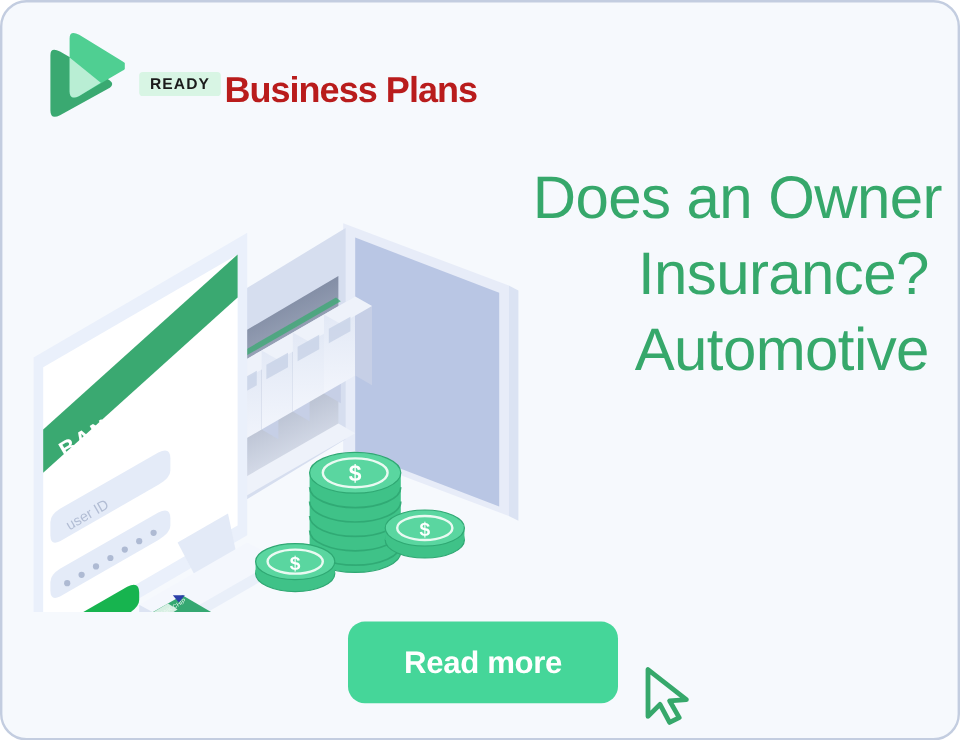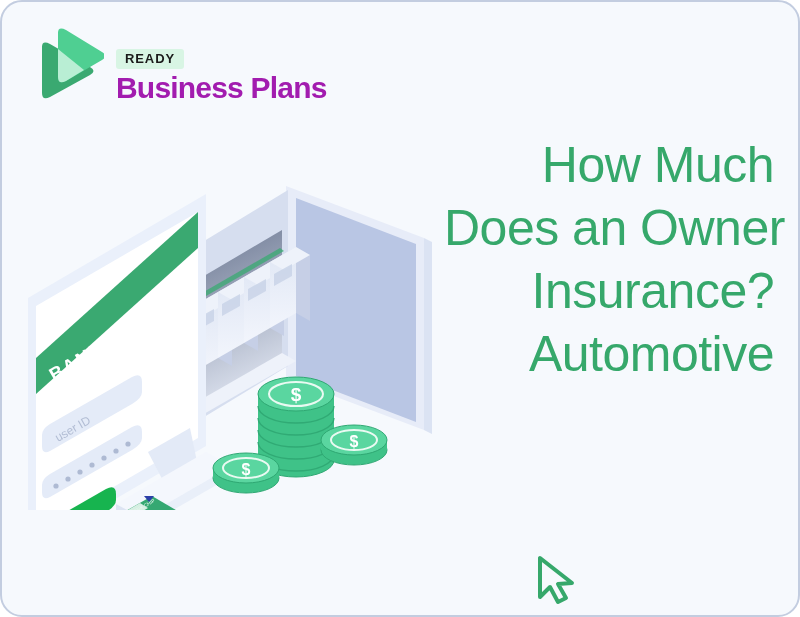--- a/index.html
+++ b/index.html
@@ -18,35 +18,35 @@
     border-radius:22px;
     overflow:hidden;
   }
 
   
   .brand {
     position:absolute; left:30px; top:24px;
     display:flex; align-items:center; gap:12px;
   }
   .brand-mark { width:72px; height:76px; display:block; flex:none; }
-  .brand-text { display:flex; flex-direction:column; align-items:flex-start; gap:3px;margin-top:23px; }
+  .brand-text { display:flex; flex-direction:row; align-items:flex-start; gap:3px;margin-top:23px; }
   .badge {
     background:#d8f5e4;
     color:#1b1b1b;
     font-size:13px;
     font-weight:700;
     letter-spacing:0.9px;
     padding:3px 9px 2px 9px;
     border-radius:3px;
     line-height:1.15;
   }
   .wordmark {
     font-size:30px;
     font-weight:700;
-    color:#a21caf;
+    color:#b91c1c;
     letter-spacing:-0.8px;
     line-height:1.05;
     white-space:nowrap;
   }
 
   
   .headline {
     position:absolute;
     right:24px; top:132px;
     width:330px;
@@ -102,21 +102,20 @@
         <path d="M26 22 L26 50 Q26 58 34 54 L52 43 Z" fill="#b9eed4"></path>
       </svg>
     </span>
     <span class="brand-text">
       <span class="badge">READY</span>
       <span class="wordmark">Business Plans</span>
     </span>
   </div>
 
   <h1 class="headline">
-    <span class="hl-line">How Much</span>
     <span class="hl-line">Does an Owner</span>
     <span class="hl-line">Insurance?</span>
     <span class="hl-line">Automotive</span>
   </h1>
 
   <div class="illustration">
     <svg viewBox="0 0 420 380" xmlns="http://www.w3.org/2000/svg">
       <defs>
         <linearGradient id="vaultInner" x1="0" y1="0" x2="0.3" y2="1">
           <stop offset="0" stop-color="#5d6a86"></stop>
@@ -261,20 +260,21 @@
       <g>
         <ellipse cx="334" cy="320" rx="33" ry="15" fill="#3fc288" stroke="#2fa873" stroke-width="1"></ellipse>
         <rect x="301" y="310" width="66" height="10" fill="#3fc288" stroke="none"></rect>
         <ellipse cx="334" cy="310" rx="33" ry="15" fill="#5ad6a0" stroke="#2fa873" stroke-width="1"></ellipse>
         <ellipse cx="334" cy="310" rx="23" ry="10" fill="none" stroke="#eafaf2" stroke-width="2"></ellipse>
         <text x="334" y="317" fill="#ffffff" font-family="Liberation Sans, sans-serif" font-size="16" font-weight="700" text-anchor="middle">$</text>
       </g>
     </svg>
   </div>
 
+  <button class="cta">Read more</button>
 
   <div class="cursor-arrow">
     <svg viewBox="0 0 56 58" xmlns="http://www.w3.org/2000/svg">
       <path d="M10 8 L10 47 L20 37 L28 52 L36 48 L28 34 L42 33 Z" fill="none" stroke="#36a86b" stroke-width="4" stroke-linejoin="round" stroke-linecap="round"></path>
     </svg>
   </div>
 
 </div>
 
 </body></html>

